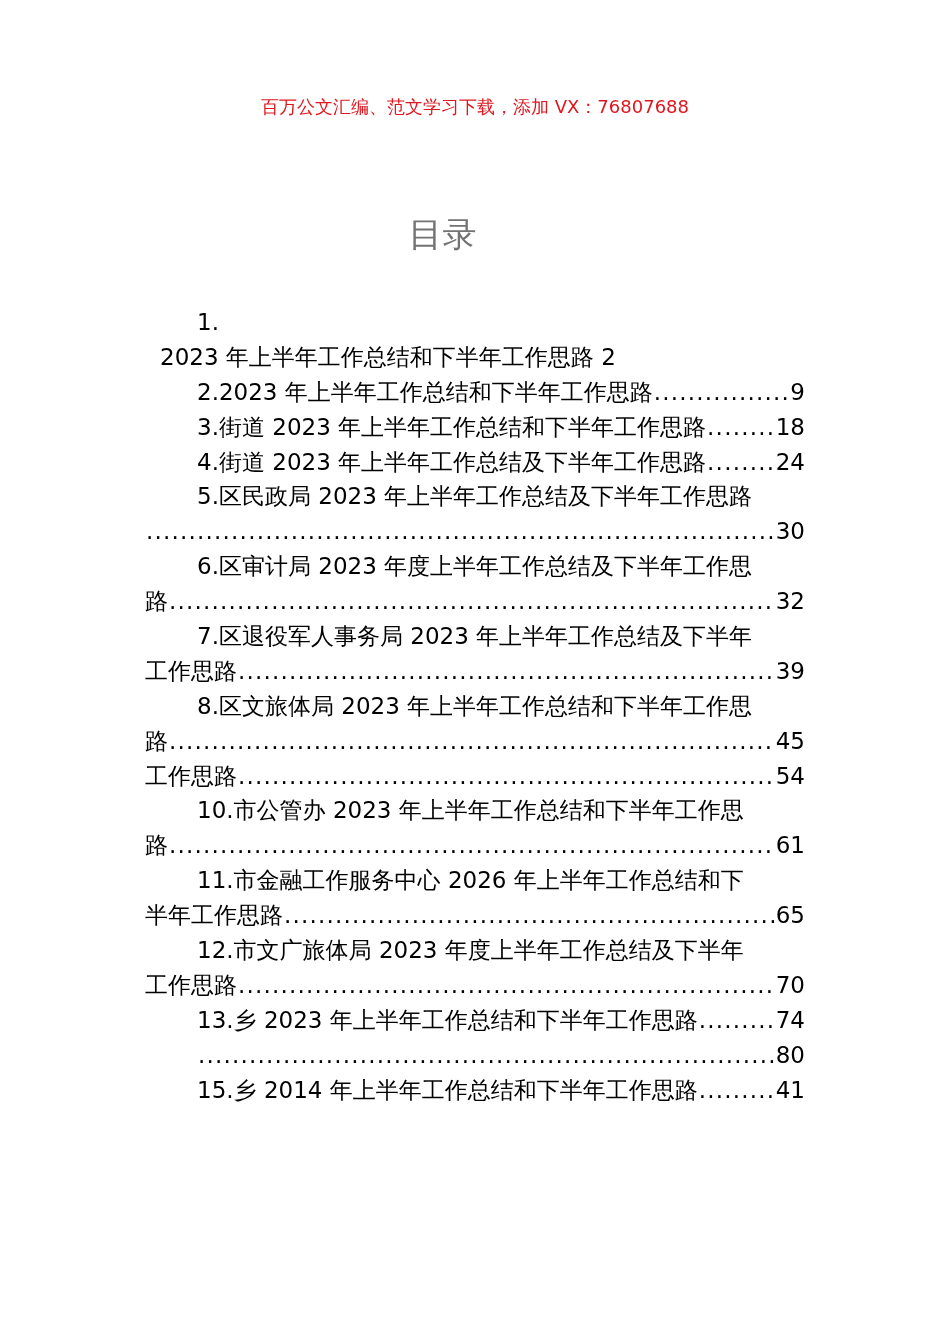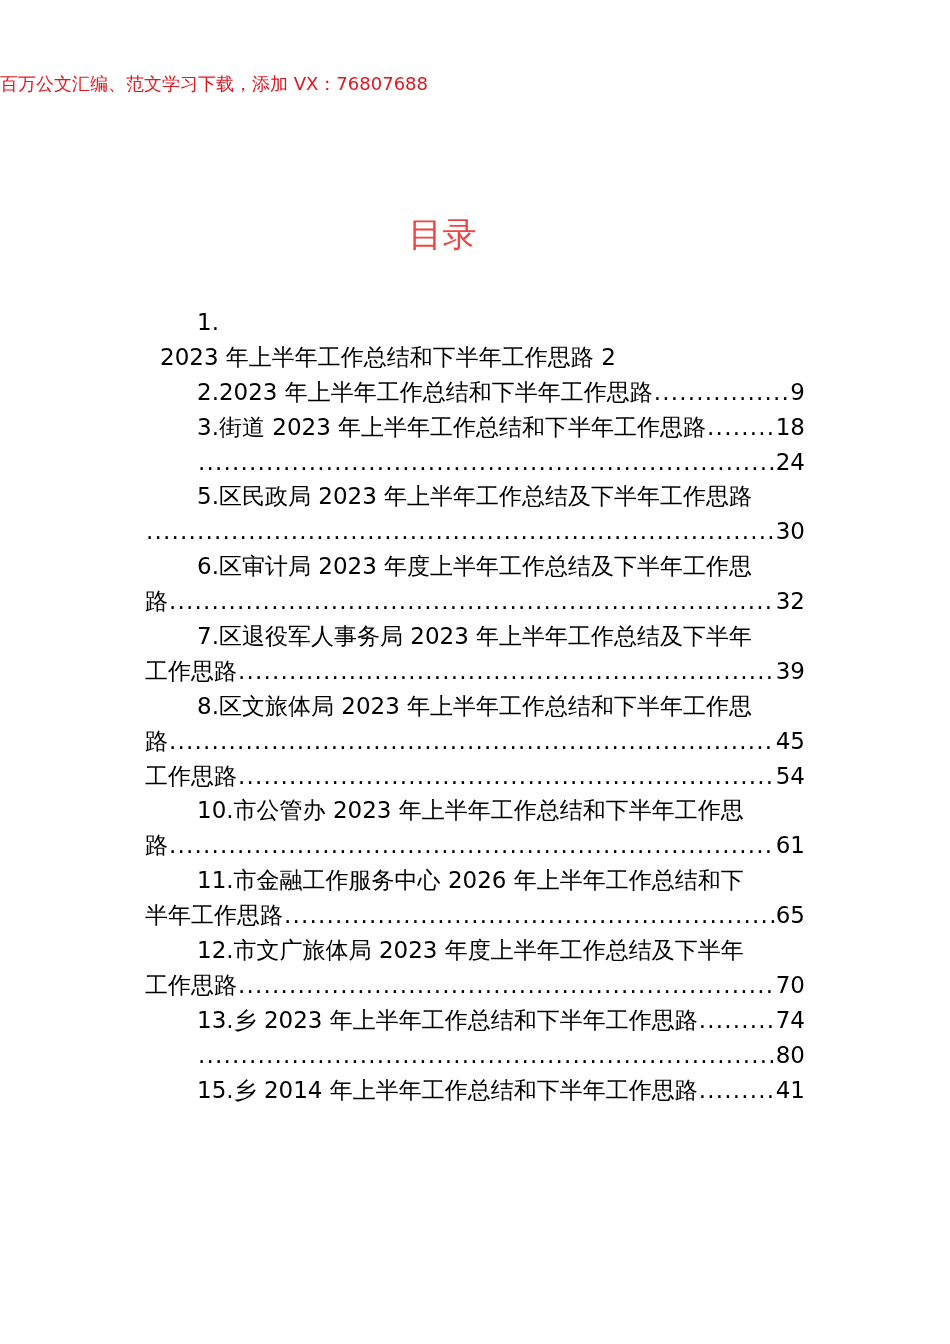--- a/index.html
+++ b/index.html
@@ -10,36 +10,36 @@
     body {
       width: 950px;
       height: 1344px;
       position: relative;
       overflow: hidden;
       font-family: "DejaVu Sans", "Liberation Sans", sans-serif;
       color: #000000;
     }
     .header-note {
       position: absolute;
-      top: 72px;
+      top: 95px;
       left: 0;
       width: 950px;
-      text-align: left;
+      text-align: center;
       font-size: 18px;
       color: #e0161e;
       letter-spacing: 0px;
     }
     .toc-title {
       position: absolute;
       top: 212px;
       left: 0;
       width: 885px;
       text-align: center;
       font-size: 34px;
-      color: #ef4444;
+      color: #737373;
     }
     .toc {
       position: absolute;
       top: 305px;
       left: 145px;
       width: 660px;
       font-size: 23px;
       line-height: 34.9px;
     }
     .toc-line {
@@ -94,20 +94,21 @@
     <span class="toc-page">9</span>
   </div>
 
   <div class="toc-line indent">
     <span class="toc-text">3.街道 2023 年上半年工作总结和下半年工作思路</span>
     <span class="toc-leader"></span>
     <span class="toc-page">18</span>
   </div>
 
   <div class="toc-line indent">
+    <span class="toc-text">4.街道 2023 年上半年工作总结及下半年工作思路</span>
     <span class="toc-leader"></span>
     <span class="toc-page">24</span>
   </div>
 
   <div class="toc-line indent no-leader">
     <span class="toc-text">5.区民政局 2023 年上半年工作总结及下半年工作思路</span>
   </div>
   <div class="toc-line">
     <span class="toc-text"></span>
     <span class="toc-leader"></span>

